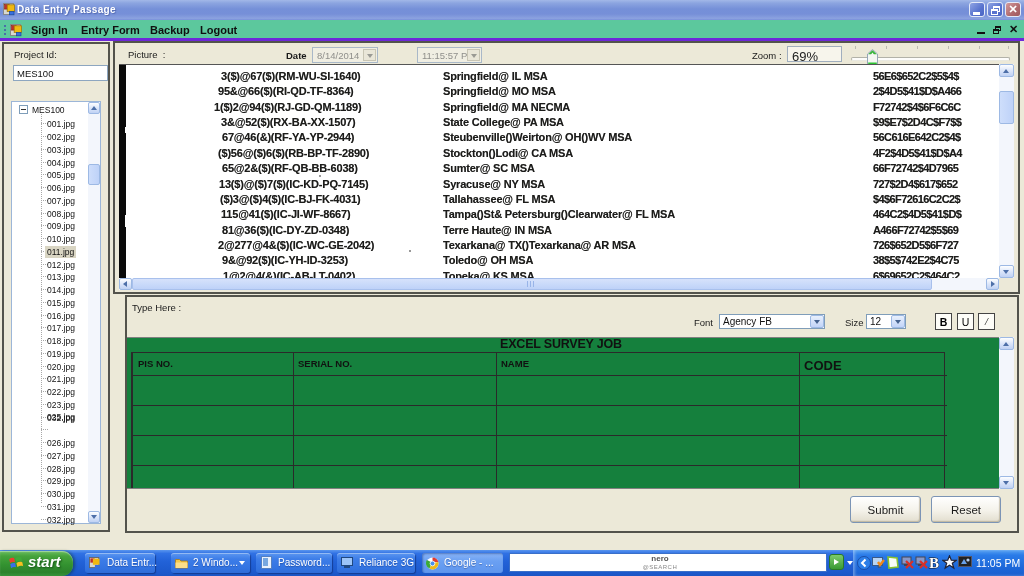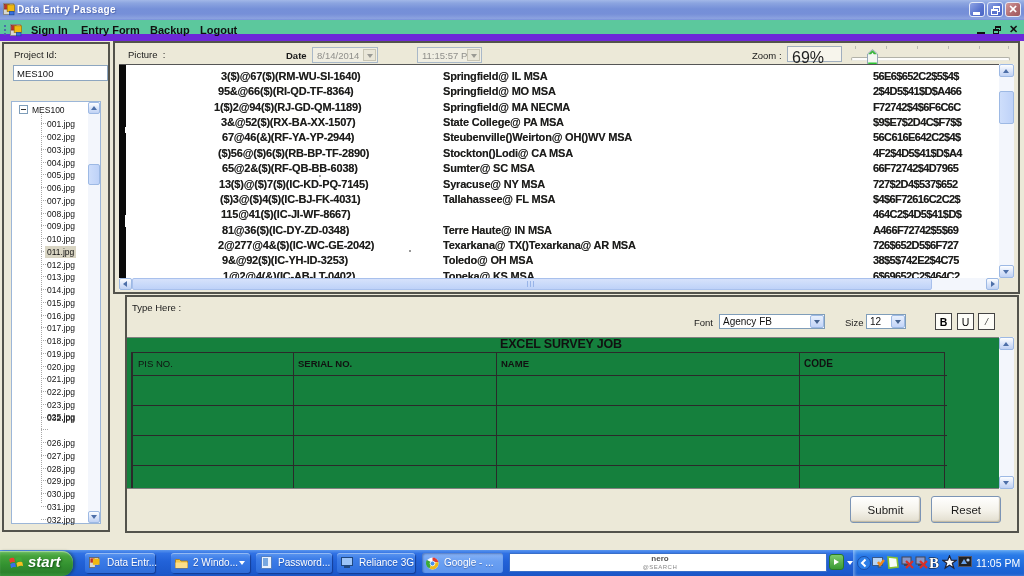--- a/index.html
+++ b/index.html
@@ -4,21 +4,21 @@
 * { margin:0; padding:0; box-sizing:border-box; }
 html,body { width:1024px; height:576px; overflow:hidden; }
 body { font-family:"Liberation Sans", sans-serif; position:relative; background:#ECE9D8; }
 .abs { position:absolute; }
 #titlebar { left:0; top:0; width:1024px; height:20px;
   background:linear-gradient(180deg,#A2B8E8 0%,#8CA5E0 15%,#7590D8 45%,#768FD8 70%,#8BA2DF 92%,#7990DA 100%); }
 #titlebar .ttext { left:17px; top:4px; font-size:10px; font-weight:bold; color:#fff; letter-spacing:0.3px; text-shadow:1px 1px 1px rgba(40,60,130,.45); }
 .tbtn { top:2px; width:16px; height:15px; border-radius:3px; border:1px solid #E4EAF8; }
 .tbtn.min, .tbtn.res { background:linear-gradient(135deg,#8FA4E4,#5873CE 60%,#4A64C4); }
 .tbtn.cls { background:linear-gradient(135deg,#D39A9C,#B06A6E 60%,#9E585C); }
-#menubar { left:0; top:20px; width:1024px; height:21px; background:#5CC89D; border-bottom:7px solid #6d28d9; }
+#menubar { left:0; top:20px; width:1024px; height:21px; background:#5CC89D; border-bottom:3px solid #6d28d9; }
 .mitem { top:4px; font-size:11px; font-weight:bold; color:#101010; }
 .panel { border:2px solid #53534C; background:#ECE9D8; }
 .xpinput { background:#fff; border:1px solid #8DA6C0; }
 .lbl { font-size:9.5px; color:#1a1a1a; }
 .sbbtn { background:linear-gradient(180deg,#FDFEFF,#D9E4F9 55%,#C0D2F4); border:1px solid #9DB9E4; border-radius:2px; }
 .sbtrack { background:#F3F6FC; }
 .sbthumb { background:linear-gradient(90deg,#CEDEFB,#BED2F8); border:1px solid #9DB9E4; border-radius:2px; }
 .tri { width:0; height:0; position:absolute; }
 .scantx { font-size:11px; font-weight:bold; color:#1C1C1A; white-space:pre; text-shadow:0 0 0.4px rgba(40,40,40,.55); letter-spacing:-0.2px; }
 .titem { font-size:8.5px; color:#111; height:12px; line-height:12px; white-space:pre; }
@@ -158,21 +158,21 @@
       <div class="tri" style="right:4px;top:6px;border-left:3px solid transparent;border-right:3px solid transparent;border-top:4px solid #9A9A94"></div>
     </div>
 <div class="abs lbl" style="left:275px;top:22px;font-weight:bold">Time</div>
 <div class="abs" style="left:302px;top:4px;width:65px;height:16px;border:1px solid #A9B8C8;background:#F0EEE2;overflow:hidden">
       <div class="abs" style="left:4px;top:2px;font-size:9.5px;color:#8F8F8B;white-space:nowrap">11:15:57 PM</div>
       <div class="abs" style="right:1px;top:1px;width:13px;height:12px;background:#E9E6D8;border:1px solid #C8C5B4"></div>
       <div class="tri" style="right:4px;top:6px;border-left:3px solid transparent;border-right:3px solid transparent;border-top:4px solid #9A9A94"></div>
     </div>
 <div class="abs lbl" style="left:637px;top:7px">Zoom :</div>
 <div class="abs" style="left:672px;top:3px;width:55px;height:16px;border:1px solid #A0AEBE;background:#F7F5EC">
-      <div class="abs" style="left:4px;top:2px;font-size:16px;color:#222">69%</div>
+      <div class="abs" style="left:4px;top:2px;font-size:13px;color:#222">69%</div>
     </div>
 <div class="abs" style="left:740px;top:3px;width:1px;height:3px;background:#BCBCB2"></div>
 <div class="abs" style="left:771px;top:3px;width:1px;height:3px;background:#BCBCB2"></div>
 <div class="abs" style="left:802px;top:3px;width:1px;height:3px;background:#BCBCB2"></div>
 <div class="abs" style="left:833px;top:3px;width:1px;height:3px;background:#BCBCB2"></div>
 <div class="abs" style="left:864px;top:3px;width:1px;height:3px;background:#BCBCB2"></div>
 <div class="abs" style="left:893px;top:3px;width:1px;height:3px;background:#BCBCB2"></div>
 <div class="abs" style="left:736px;top:14px;width:159px;height:4px;background:#FDFDFB;border:1px solid #B2B2A8;border-bottom-color:#E8E8E0;border-radius:2px"></div>
 <svg class="abs" style="left:752px;top:6px" width="11" height="18" viewBox="0 0 11 18">
       <polygon points="5.5,0.5 10.5,5 10.5,17.5 0.5,17.5 0.5,5" fill="#F4F7F2" stroke="#94A6B8" stroke-width="1"></polygon>
@@ -199,25 +199,26 @@
       <div class="abs scantx" style="left:324px;top:66.3px">Steubenville()Weirton@ OH()WV MSA</div>
       <div class="abs scantx" style="left:754px;top:66.3px;letter-spacing:-0.6px">56C616E642C2$4$</div>
       <div class="abs scantx" style="left:99px;top:81.7px">($)56@($)6($)(RB-BP-TF-2890)</div>
       <div class="abs scantx" style="left:324px;top:81.7px">Stockton()Lodi@ CA MSA</div>
       <div class="abs scantx" style="left:754px;top:81.7px;letter-spacing:-0.6px">4F2$4D5$41$D$A4</div>
       <div class="abs scantx" style="left:103px;top:97.1px">65@2&amp;($)(RF-QB-BB-6038)</div>
       <div class="abs scantx" style="left:324px;top:97.1px">Sumter@ SC MSA</div>
       <div class="abs scantx" style="left:754px;top:97.1px;letter-spacing:-0.6px">66F72742$4D7965</div>
       <div class="abs scantx" style="left:100px;top:112.5px">13($)@($)7($)(IC-KD-PQ-7145)</div>
       <div class="abs scantx" style="left:324px;top:112.5px">Syracuse@ NY MSA</div>
-      <div class="abs scantx" style="left:754px;top:112.5px;letter-spacing:-0.6px">727$2D4$537$652</div>
+      <div class="abs scantx" style="left:754px;top:112.5px;letter-spacing:-0.6px">727$2D4$617$652</div>
       <div class="abs scantx" style="left:101px;top:127.8px">($)3@($)4($)(IC-BJ-FK-4031)</div>
       <div class="abs scantx" style="left:324px;top:127.8px">Tallahassee@ FL MSA</div>
       <div class="abs scantx" style="left:754px;top:127.8px;letter-spacing:-0.6px">$4$6F72616C2C2$</div>
       <div class="abs scantx" style="left:102px;top:143.2px">115@41($)(IC-JI-WF-8667)</div>
+      <div class="abs scantx" style="left:324px;top:143.2px">Tampa()St&amp; Petersburg()Clearwater@ FL MSA</div>
       <div class="abs scantx" style="left:754px;top:143.2px;letter-spacing:-0.6px">464C2$4D5$41$D$</div>
       <div class="abs scantx" style="left:103px;top:158.6px">81@36($)(IC-DY-ZD-0348)</div>
       <div class="abs scantx" style="left:324px;top:158.6px">Terre Haute@ IN MSA</div>
       <div class="abs scantx" style="left:754px;top:158.6px;letter-spacing:-0.6px">A466F72742$5$69</div>
       <div class="abs scantx" style="left:99px;top:174.0px">2@277@4&amp;($)(IC-WC-GE-2042)</div>
       <div class="abs scantx" style="left:324px;top:174.0px">Texarkana@ TX()Texarkana@ AR MSA</div>
       <div class="abs scantx" style="left:754px;top:174.0px;letter-spacing:-0.6px">726$652D5$6F727</div>
       <div class="abs scantx" style="left:103px;top:189.4px">9&amp;@92($)(IC-YH-ID-3253)</div>
       <div class="abs scantx" style="left:324px;top:189.4px">Toledo@ OH MSA</div>
       <div class="abs scantx" style="left:754px;top:189.4px;letter-spacing:-0.6px">38$5$742E2$4C75</div>
@@ -262,24 +263,24 @@
 <div class="abs" style="left:0px;top:40px;width:887px;height:152px;background:#15803d;border:1px solid #808080;border-left:none;overflow:hidden">
 <div class="abs" style="left:0px;top:-1px;width:868px;text-align:center;font-size:12.5px;letter-spacing:-0.2px;font-weight:bold;color:#111">EXCEL SURVEY JOB</div>
 <div class="abs" style="left:4px;top:14px;width:814px;height:200px;border:1px solid #2A2A2A;border-left:2px solid #2A2A2A">
 <div class="abs" style="left:160px;top:0;width:1px;height:200px;background:#2A2A2A"></div>
 <div class="abs" style="left:363px;top:0;width:1px;height:200px;background:#2A2A2A"></div>
 <div class="abs" style="left:666px;top:0;width:1px;height:200px;background:#2A2A2A"></div>
 <div class="abs" style="left:0;top:22px;width:814px;height:1px;background:#2A2A2A"></div>
 <div class="abs" style="left:0;top:52px;width:814px;height:1px;background:#2A2A2A"></div>
 <div class="abs" style="left:0;top:82px;width:814px;height:1px;background:#2A2A2A"></div>
 <div class="abs" style="left:0;top:112px;width:814px;height:1px;background:#2A2A2A"></div>
-<div class="abs" style="left:5px;top:5px;font-size:9.5px;font-weight:normal;color:#111">PIS NO.</div>
+<div class="abs" style="left:5px;top:5px;font-size:9.5px;font-weight:bold;color:#111">PIS NO.</div>
 <div class="abs" style="left:165px;top:5px;font-size:9.5px;font-weight:bold;color:#111">SERIAL NO.</div>
 <div class="abs" style="left:368px;top:5px;font-size:9.5px;font-weight:bold;color:#111">NAME</div>
-<div class="abs" style="left:671px;top:5px;font-size:10px;font-weight:bold;color:#111">CODE</div>
+<div class="abs" style="left:671px;top:5px;font-size:13px;font-weight:bold;color:#111">CODE</div>
 </div>
 </div>
 <div class="abs sbtrack" style="left:872px;top:40px;width:15px;height:152px"></div>
 <div class="abs sbbtn" style="left:872px;top:40px;width:15px;height:13px"></div>
 <div class="tri" style="left:876px;top:45px;border-left:3.5px solid transparent;border-right:3.5px solid transparent;border-bottom:4px solid #4D6FA8"></div>
 <div class="abs sbbtn" style="left:872px;top:179px;width:15px;height:13px"></div>
 <div class="tri" style="left:876px;top:184px;border-left:3.5px solid transparent;border-right:3.5px solid transparent;border-top:4px solid #4D6FA8"></div>
 <div class="abs xpbtn" style="left:723px;top:199px;width:71px;height:27px;line-height:26px">Submit</div>
 <div class="abs xpbtn" style="left:804px;top:199px;width:70px;height:27px;line-height:26px">Reset</div>
 </div>

